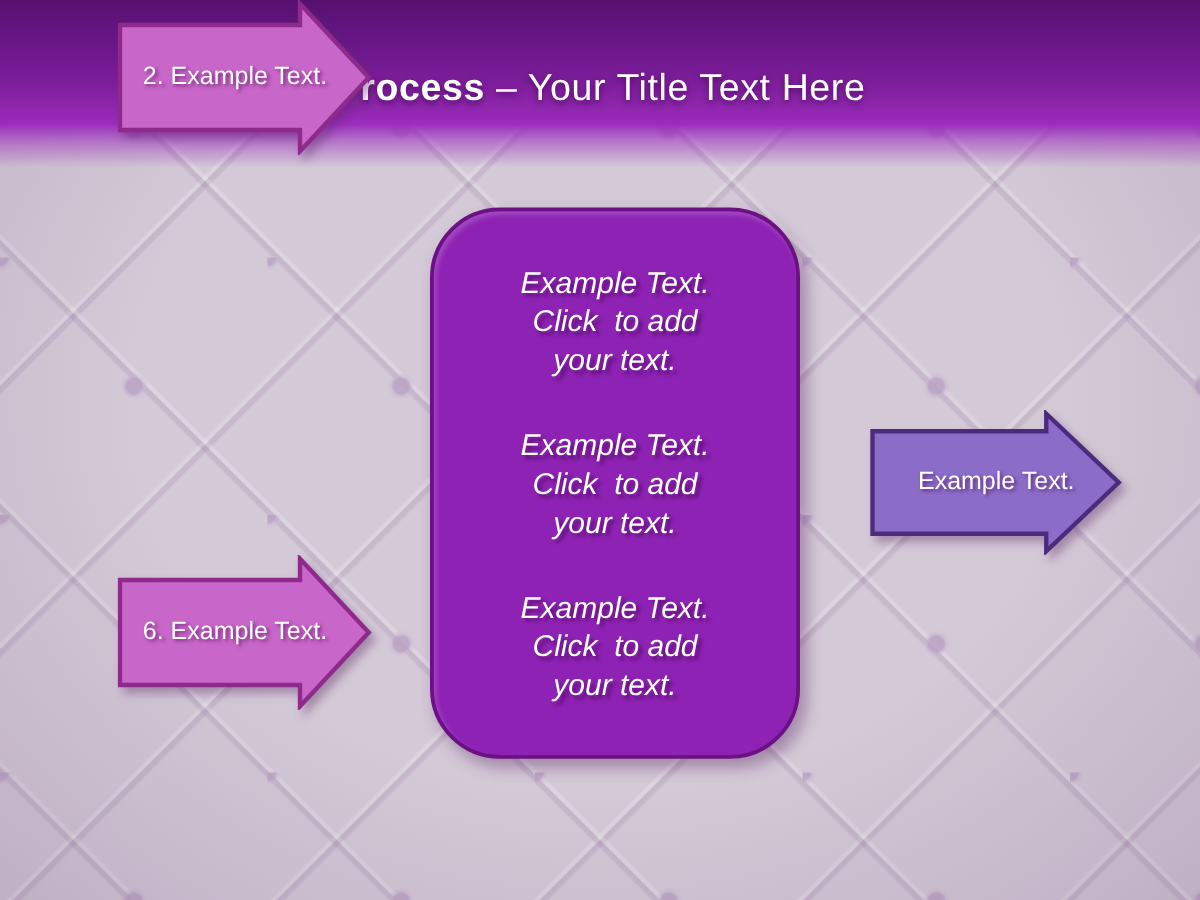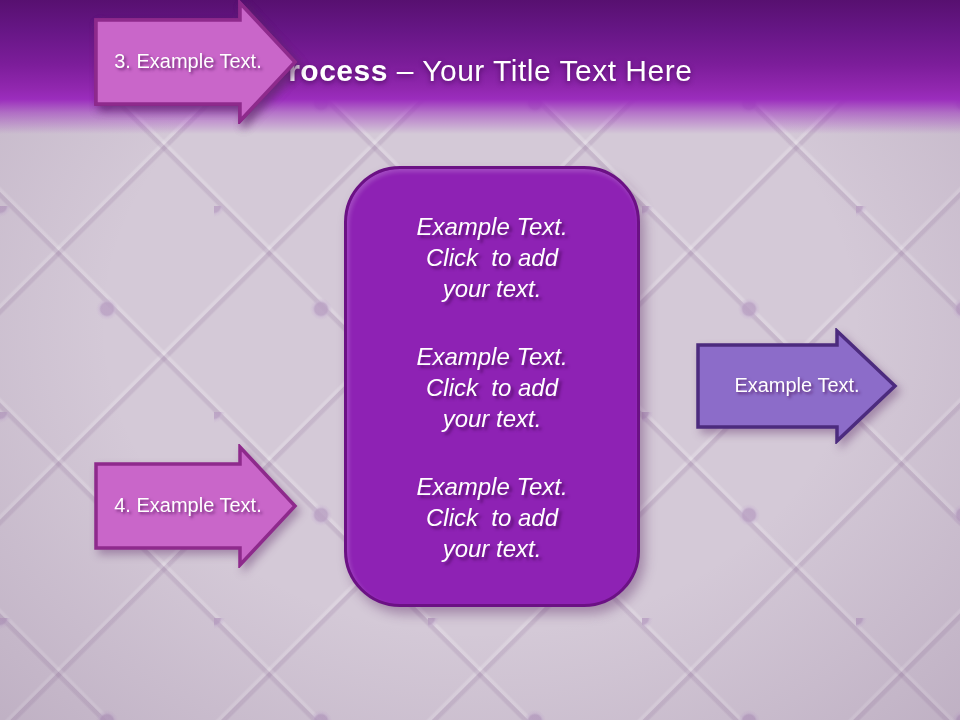--- a/index.html
+++ b/index.html
@@ -74,36 +74,30 @@
 <div class="slide">
 
   <div class="header"></div>
 
   <div class="title"><span class="bold">Process</span> <span class="rest">– Your Title Text Here</span></div>
 
   <div class="larrow">
     <svg width="204" height="124" viewBox="0 0 204 124">
       <polygon points="2,20 146,20 146,3 201,62 146,121 146,104 2,104" fill="#C966C9" stroke="#8E2A8C" stroke-width="3.5" stroke-linejoin="miter"></polygon>
     </svg>
-    <div class="alabel">4. Example Text.</div>
+    <div class="alabel">6. Example Text.</div>
   </div>
 
   <div class="larrow">
     <svg width="204" height="124" viewBox="0 0 204 124">
       <polygon points="2,20 146,20 146,3 201,62 146,121 146,104 2,104" fill="#C966C9" stroke="#8E2A8C" stroke-width="3.5" stroke-linejoin="miter"></polygon>
     </svg>
     <div class="alabel">2. Example Text.</div>
   </div>
 
-  <div class="larrow">
-    <svg width="204" height="124" viewBox="0 0 204 124">
-      <polygon points="2,20 146,20 146,3 201,62 146,121 146,104 2,104" fill="#C966C9" stroke="#8E2A8C" stroke-width="3.5" stroke-linejoin="miter"></polygon>
-    </svg>
-    <div class="alabel">3. Example Text.</div>
-  </div>
 
   <div class="panel">
     <div class="pblock">
       <div class="pline">Example Text.</div>
       <div class="pline">Click  to add</div>
       <div class="pline">your text.</div>
     </div>
     <div class="pblock">
       <div class="pline">Example Text.</div>
       <div class="pline">Click  to add</div>

